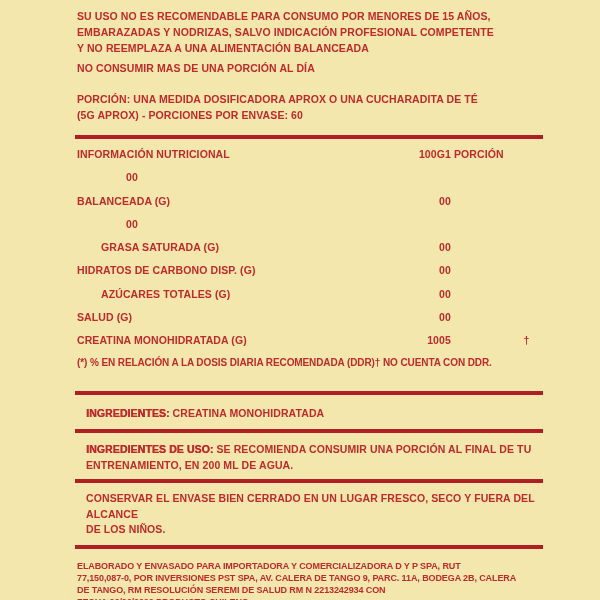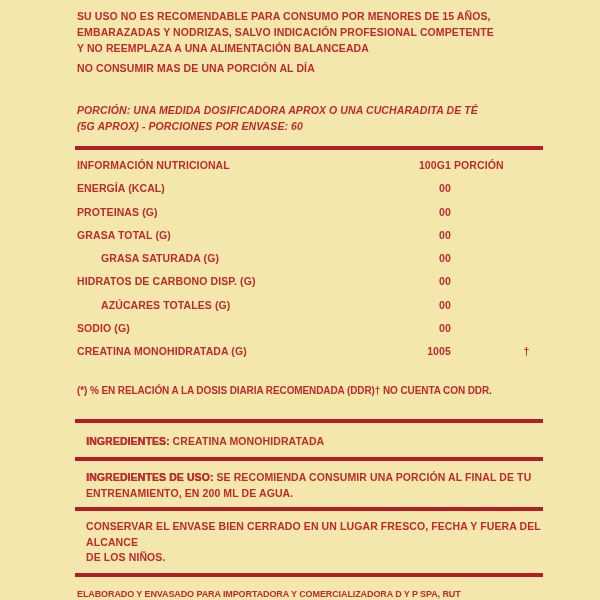--- a/index.html
+++ b/index.html
@@ -14,31 +14,31 @@
   .sheet{
     position:relative;
     width:600px;height:600px;
     box-sizing:border-box;
     padding:8px 57px 0 77px;
     overflow:hidden;
   }
   .para{font-size:10.5px;line-height:16px;white-space:pre-line;letter-spacing:.1px;}
   .warning-block{margin:0;}
   .single-line{margin-top:4px;}
-  .serving-block{margin-top:26px;font-style:italic;}
+  .serving-block{margin-top:15px;}
   .rule{height:4px;background:#b01f24;border:0;margin:0 0 0 -2px;width:468px;}
   .rule-top{margin-top:12px;}
   .nutri-table{margin-top:4px;}
   .nrow{display:flex;align-items:baseline;font-size:10.5px;line-height:23.3px;letter-spacing:.1px;}
   .nrow .lbl{flex:1 1 auto;white-space:nowrap;}
   .nrow .lbl.indent{padding-left:24px;}
   .nrow .c1{flex:0 0 55px;text-align:right;white-space:nowrap;}
   .nrow .c2{flex:0 0 65px;text-align:left;white-space:nowrap;}
   .nrow .c3{flex:0 0 33px;text-align:center;white-space:nowrap;}
-  .footnote{font-size:10px;line-height:14px;white-space:nowrap;margin-top:20px;letter-spacing:-.1px;}
+  .footnote{font-size:10px;line-height:14px;white-space:nowrap;margin-top:3px;letter-spacing:-.1px;}
   .rule-1{margin-top:21px;}
   .sec{font-size:10.5px;line-height:15.5px;letter-spacing:.1px;padding-left:9px;}
   .sec .lead{text-shadow:.4px 0 0 currentColor;}
   .sec-ingredients{margin-top:11px;}
   .rule-2{margin-top:8px;}
   .sec-instructions{margin-top:9px;white-space:pre-line;}
   .rule-3{margin-top:6px;}
   .sec-storage{margin-top:8px;white-space:pre-line;}
   .rule-4{margin-top:7px;}
   .manufacturer{margin-top:11px;font-size:9px;line-height:12px;white-space:pre-line;letter-spacing:-.1px;}
@@ -61,33 +61,31 @@
 
   <div class="nutri-table">
     <div class="nrow">
       <span class="lbl">INFORMACIÓN NUTRICIONAL</span>
       <span class="c1">100G</span>
       <span class="c2">1 PORCIÓN</span>
       <span class="c3"></span>
     </div>
 
     <div class="nrow">
-      <span class="lbl">ENERGÍA (KCAL)</span>
       <span class="c1">0</span>
       <span class="c2">0</span>
       <span class="c3"></span>
     </div>
     <div class="nrow">
-      <span class="lbl">PROTEINAS (G)</span>
+      <span class="lbl">BALANCEADA (G)</span>
       <span class="c1">0</span>
       <span class="c2">0</span>
       <span class="c3"></span>
     </div>
     <div class="nrow">
-      <span class="lbl">GRASA TOTAL (G)</span>
       <span class="c1">0</span>
       <span class="c2">0</span>
       <span class="c3"></span>
     </div>
     <div class="nrow">
       <span class="lbl indent">GRASA SATURADA (G)</span>
       <span class="c1">0</span>
       <span class="c2">0</span>
       <span class="c3"></span>
     </div>
@@ -97,21 +95,21 @@
       <span class="c2">0</span>
       <span class="c3"></span>
     </div>
     <div class="nrow">
       <span class="lbl indent">AZÚCARES TOTALES (G)</span>
       <span class="c1">0</span>
       <span class="c2">0</span>
       <span class="c3"></span>
     </div>
     <div class="nrow">
-      <span class="lbl">SODIO (G)</span>
+      <span class="lbl">SALUD (G)</span>
       <span class="c1">0</span>
       <span class="c2">0</span>
       <span class="c3"></span>
     </div>
     <div class="nrow">
       <span class="lbl">CREATINA MONOHIDRATADA (G)</span>
       <span class="c1">100</span>
       <span class="c2">5</span>
       <span class="c3">†</span>
     </div>
@@ -123,21 +121,21 @@
 
   <div class="sec sec-ingredients"><span class="lead">INGREDIENTES:</span><span> CREATINA MONOHIDRATADA</span></div>
 
   <div class="rule rule-2"></div>
 
   <div class="sec sec-instructions"><span class="lead">INGREDIENTES DE USO:</span><span> SE RECOMIENDA CONSUMIR UNA PORCIÓN AL FINAL DE TU
 ENTRENAMIENTO, EN 200 ML DE AGUA.</span></div>
 
   <div class="rule rule-3"></div>
 
-  <div class="sec sec-storage">CONSERVAR EL ENVASE BIEN CERRADO EN UN LUGAR FRESCO, FECHA  Y FUERA DEL ALCANCE
+  <div class="sec sec-storage">CONSERVAR EL ENVASE BIEN CERRADO EN UN LUGAR FRESCO, SECO  Y FUERA DEL ALCANCE
 DE LOS NIÑOS.</div>
 
   <div class="rule rule-4"></div>
 
   <div class="manufacturer">ELABORADO Y ENVASADO PARA IMPORTADORA Y COMERCIALIZADORA D Y P SPA, RUT
 77,150,087-0,  POR INVERSIONES PST SPA, AV. CALERA DE TANGO 9, PARC. 11A, BODEGA  2B, CALERA
 DE TANGO, RM RESOLUCIÓN SEREMI DE SALUD RM N 2213242934 CON
 FECHA 06/06/2022 PRODUCTO CHILENO</div>
 
 </div>

